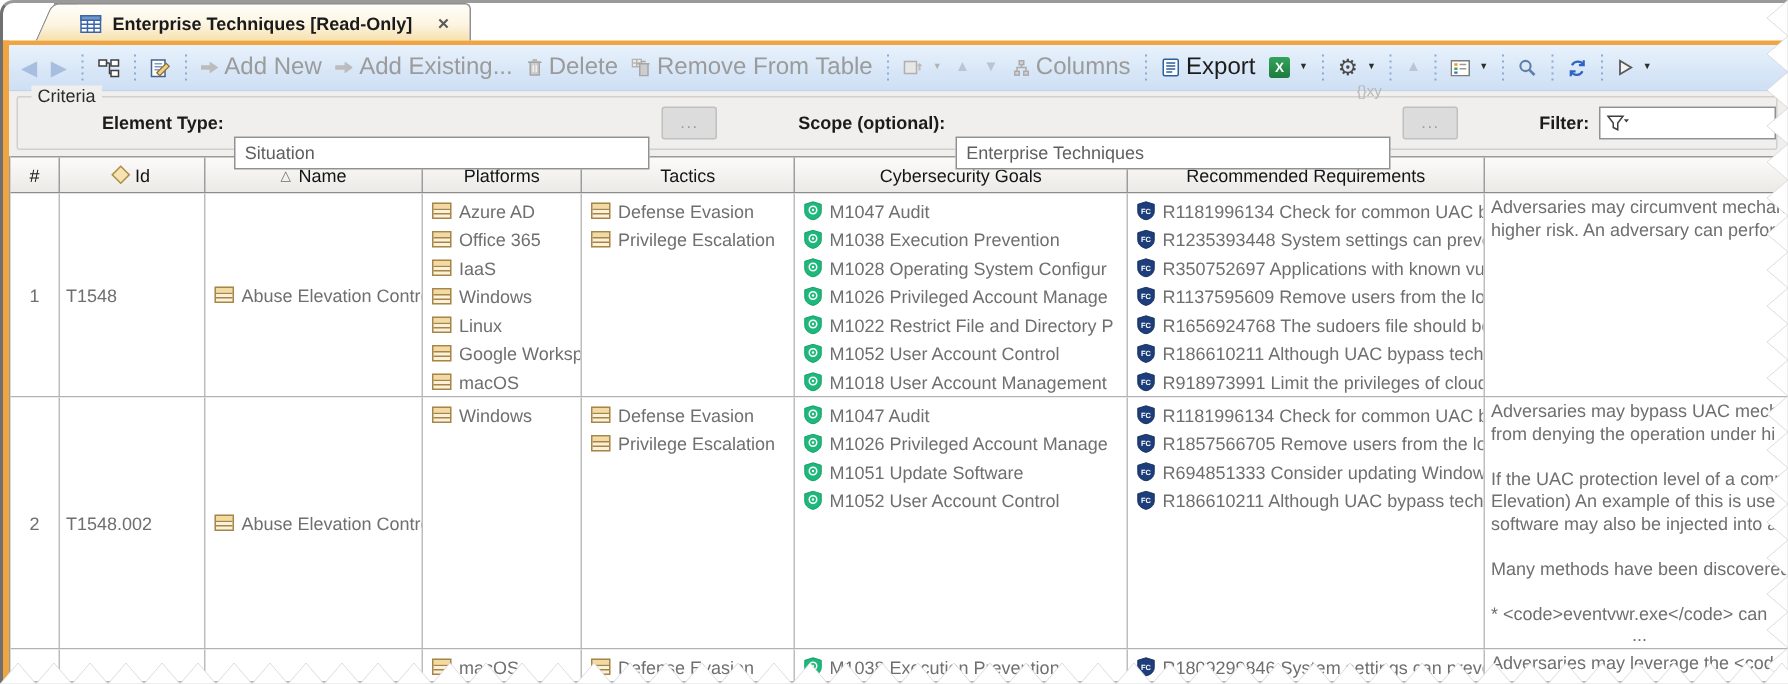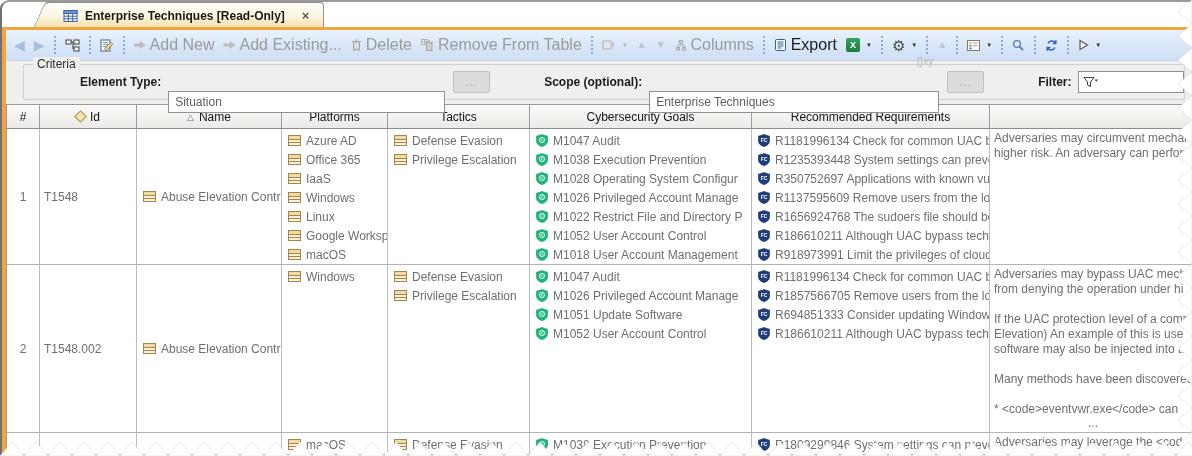--- a/index.html
+++ b/index.html
@@ -2,21 +2,21 @@
 <html><head>
 <meta charset="utf-8">
 <style>
   html,body{margin:0;padding:0;background:#fff;}
   .shot{position:relative;width:1192px;height:456px;overflow:hidden;background:#fff;
         font-family:"Liberation Sans",sans-serif;font-size:12px;color:#333;}
   
   .winframe{position:absolute;inset:0;border-left:2px solid #707070;border-top:2px solid #9a9a9a;
             border-top-left-radius:9px;pointer-events:none;}
   
-  .tabstrip{position:absolute;left:12px;top:0;right:0;height:27px;background:#fff;}
+  .tabstrip{position:absolute;left:2px;top:0;right:0;height:27px;background:#fff;}
   .tab{position:absolute;left:34px;top:2px;height:25px;display:flex;align-items:center;gap:7px;
        padding:0 14px 0 16px;background:linear-gradient(180deg,#fffefa 0%,#fcf4e0 55%,#f6dfa8 100%);
        border:1px solid #8f8f8f;border-bottom:none;border-top-right-radius:4px;}
   .tab::before{content:'';position:absolute;left:-8px;top:-1px;bottom:0;width:16px;
        background:linear-gradient(180deg,#fffefa 0%,#fcf4e0 55%,#f6dfa8 100%);
        border-left:1px solid #8f8f8f;border-top:1px solid #8f8f8f;border-top-left-radius:5px;
        transform:skewX(-24deg);}
   .tabtitle{font-weight:bold;color:#1a1a1a;position:relative;white-space:nowrap;}
   .tabclose{font-weight:bold;color:#5a5a5a;font-size:13px;margin-left:10px;position:relative;cursor:default;}
   
@@ -37,21 +37,21 @@
   .arr{font-size:14px;color:#a7bedf;}
   .car{font-size:6px;color:#2d2d2d;margin-left:2px;}
   .car.dis{color:#b3b3b3;}
   .gray-tri{font-size:10px;color:#b9c4d4;}
   .gear{font-size:15px;color:#4a4a4a;}
   .mini-add{width:12px;height:8px;background:#bcbcbc;
             clip-path:polygon(0 32%,52% 32%,52% 0,100% 50%,52% 100%,52% 68%,0 68%);}
   .xls{width:14px;height:14px;border-radius:2px;background:linear-gradient(#33a35c,#1d7b3e);
        color:#fff;font-weight:bold;font-size:9px;display:flex;align-items:center;justify-content:center;}
   
-  .criteria{flex:0 0 43px;background:#f0efee;padding:3px 7px 4px 17px;box-sizing:border-box;}
+  .criteria{flex:0 0 43px;background:#f0efee;padding:3px 7px 4px 5px;box-sizing:border-box;}
   .cbox{position:relative;height:34px;border:1px solid #d2d0cc;border-radius:2px;}
   .clegend{position:absolute;top:-8px;left:9px;background:#f0efee;padding:0 4px;font-size:12px;color:#2b2b2b;}
   .crow{display:flex;align-items:center;height:100%;padding-left:16px;}
   .crow label{font-weight:bold;color:#1b1b1b;margin-right:7px;white-space:nowrap;margin-left:40px;}
   .field{height:20px;border:1px solid #919191;background:#fff;color:#5f5f5f;font-size:12px;
          font-family:"Liberation Sans",sans-serif;padding:0 6px;box-sizing:content-box;margin-top:40px;}
   .et{width:263px;}
   .scopewrap{position:relative;display:inline-flex;}
   .sc{width:250px;padding-right:32px;}
   .expr{position:absolute;right:6px;top:5px;font-size:10px;color:#b7b7b7;letter-spacing:0;}

